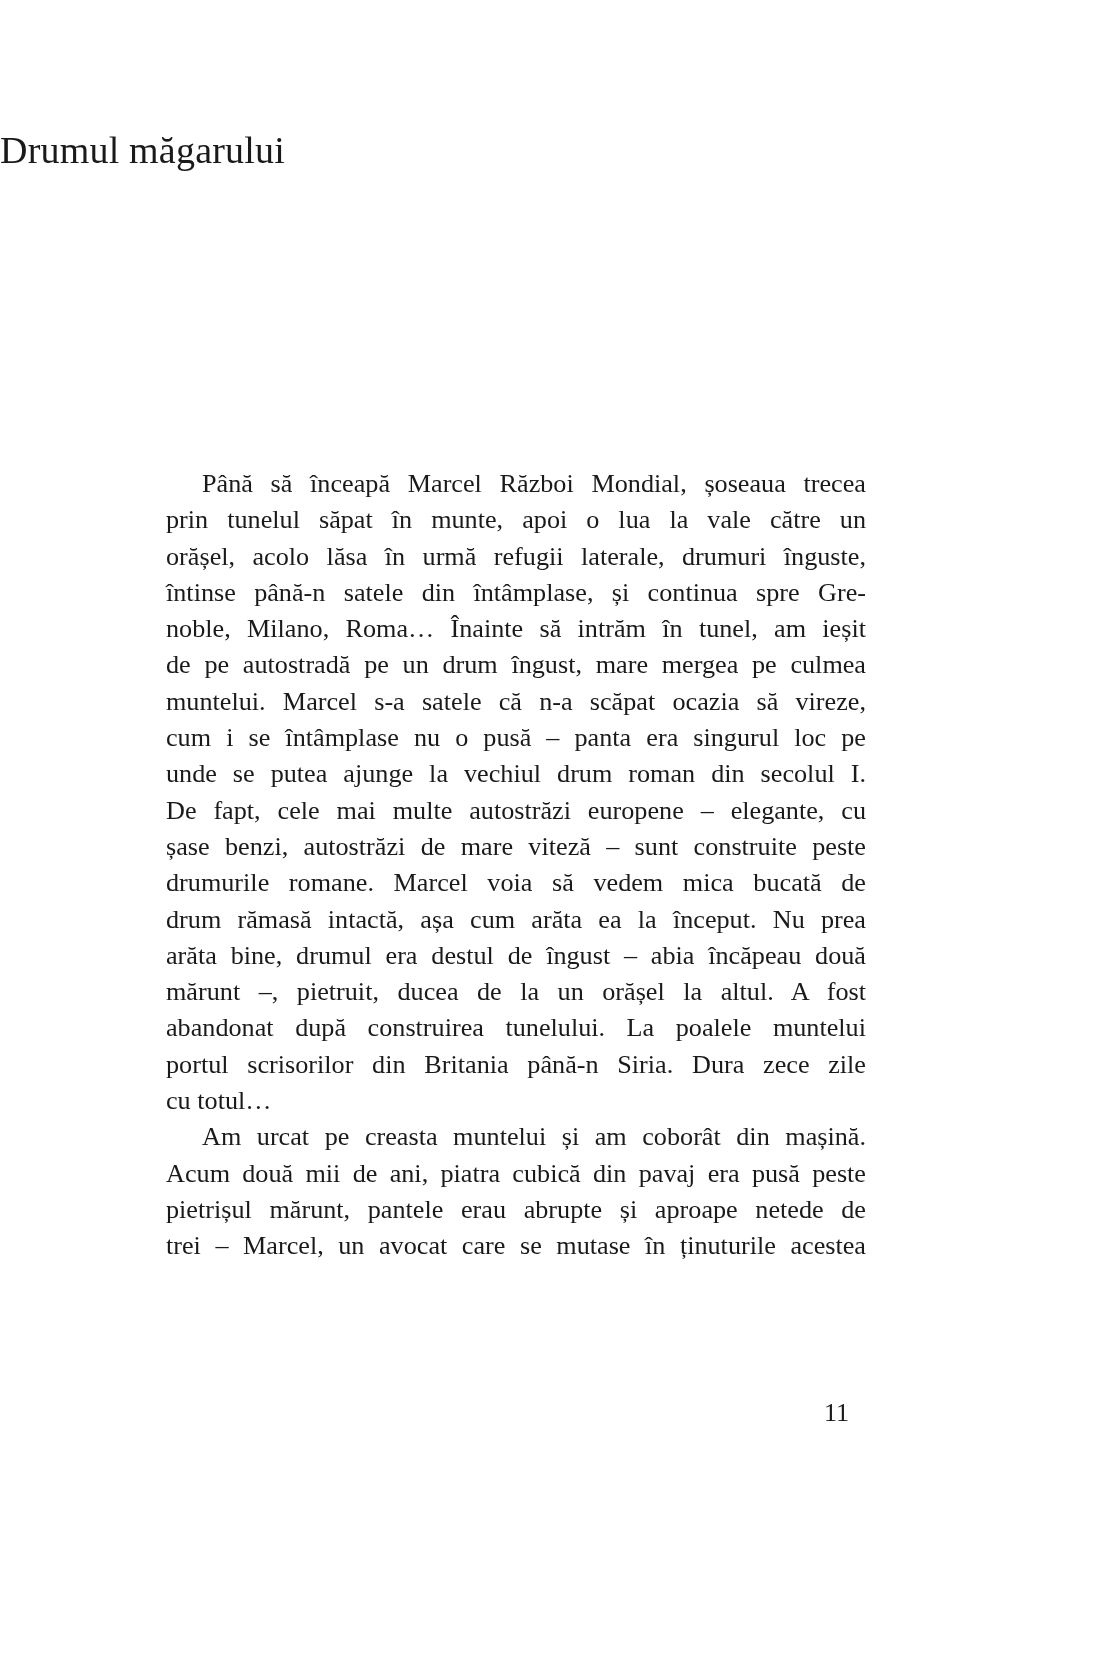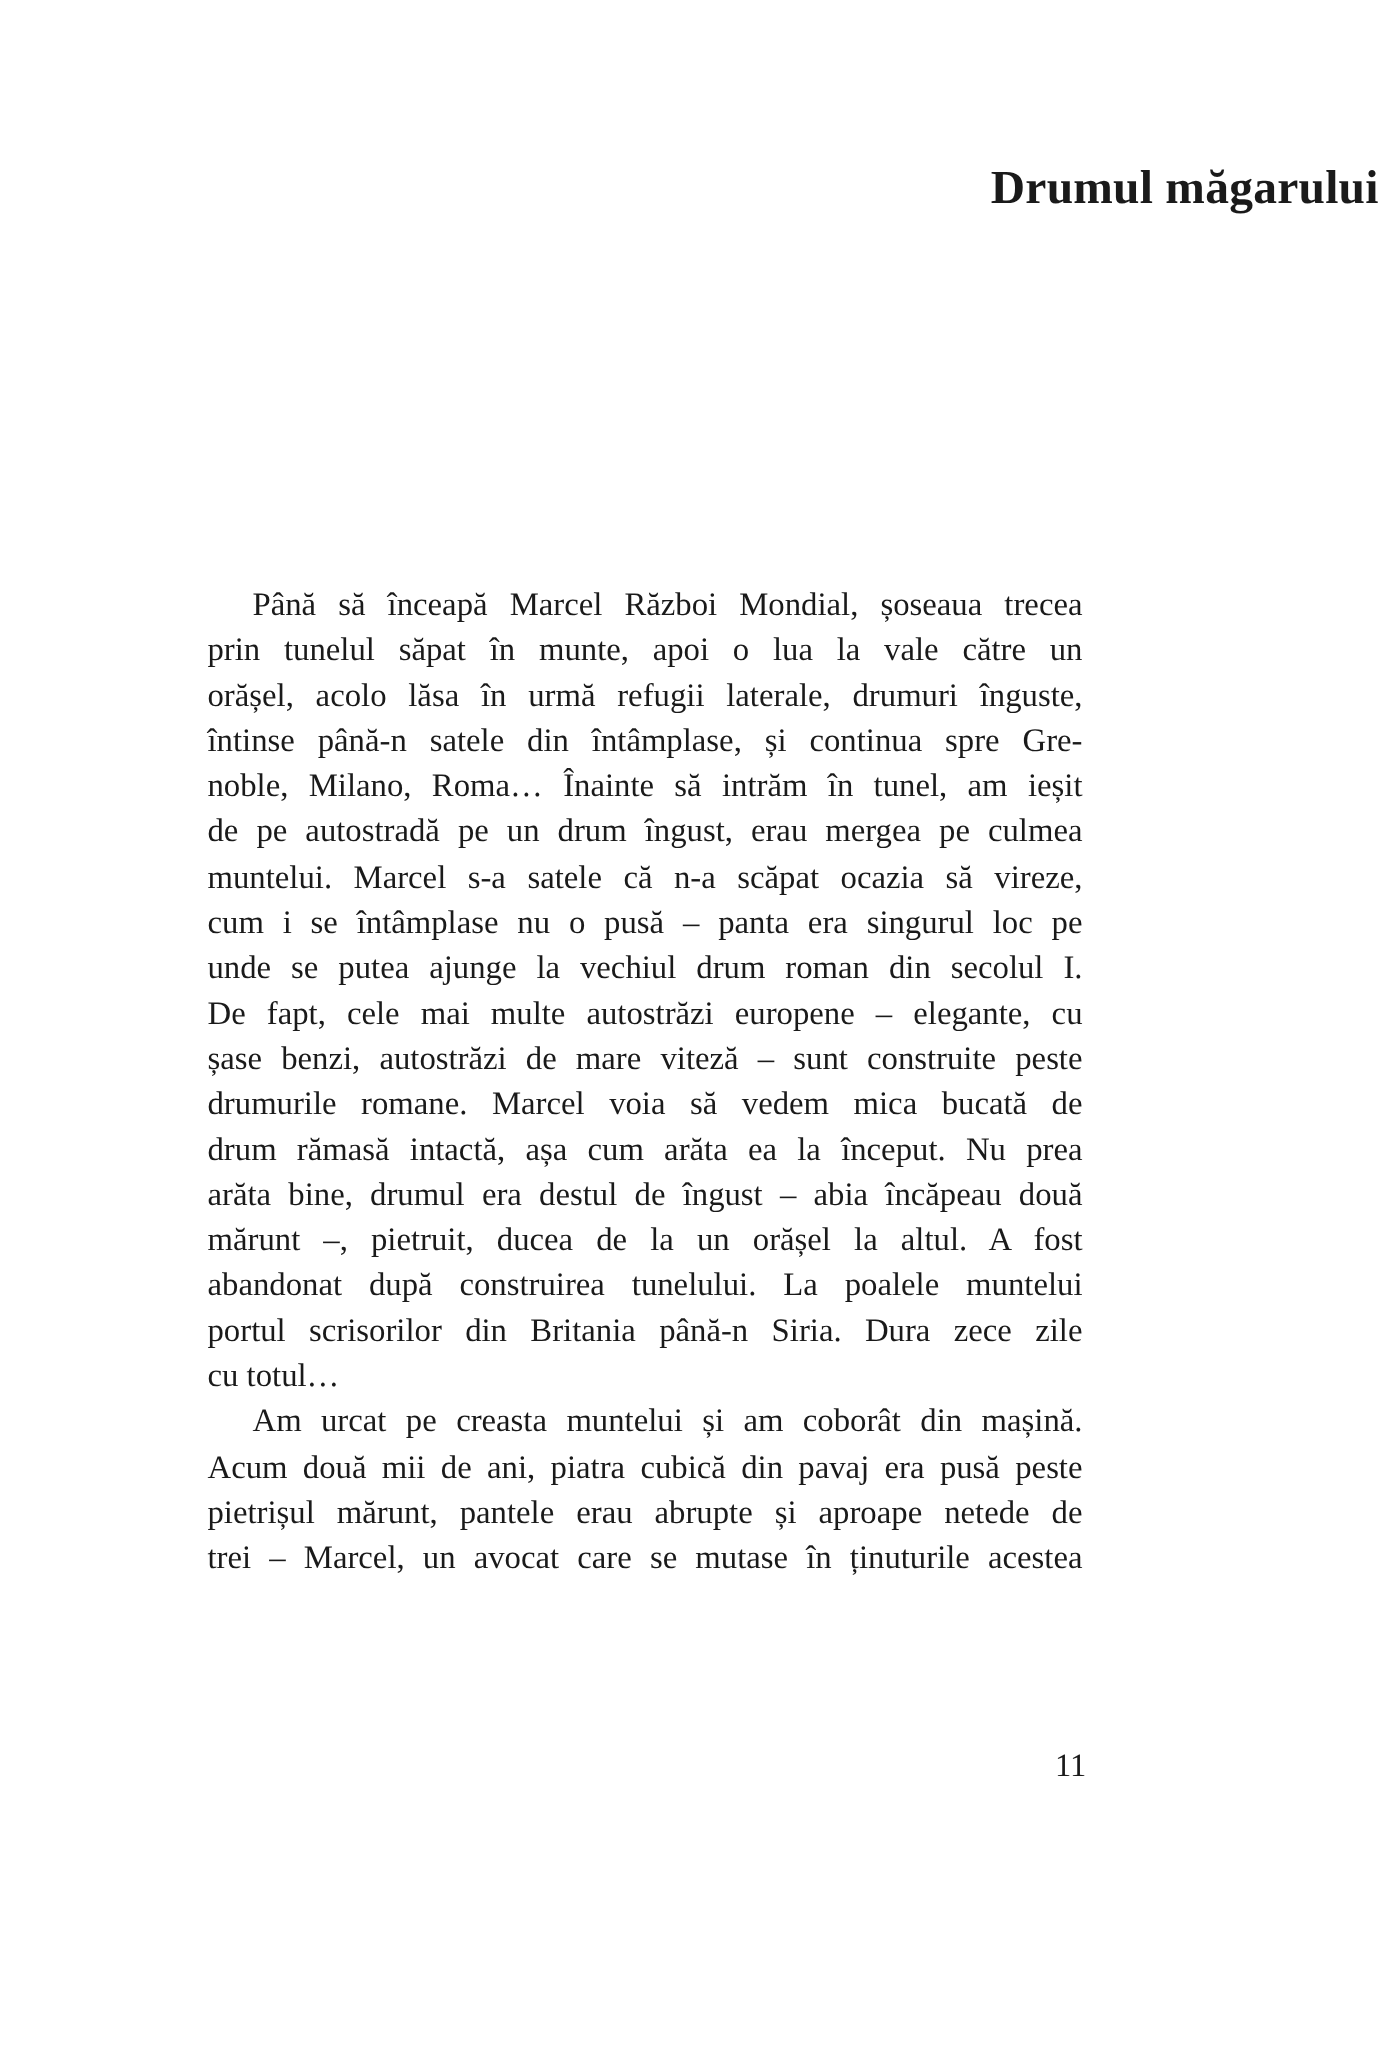--- a/index.html
+++ b/index.html
@@ -19,23 +19,23 @@
     position: absolute;
     left: 0; top: 0;
     width: 1103px;
     height: 1654px;
   }
   .chapter-title {
     position: absolute;
     top: 128px;
     left: 0;
     width: 1103px;
-    text-align: right;
+    text-align: left;
     font-size: 38px;
-    font-weight: bold;
+    font-weight: normal;
     margin: 0;
     letter-spacing: 0.2px;
   }
   .body-text {
     position: absolute;
     left: 166px;
     top: 466px;
     width: 700px;
     font-size: 26.2px;
     line-height: 36.3px;
@@ -50,40 +50,40 @@
   }
   .line.indent {
     padding-left: 36px;
   }
   .line.last {
     text-align-last: left;
   }
   .page-number {
     position: absolute;
     top: 1398px;
-    left: 804px;
+    left: 784px;
     width: 65px;
     text-align: right;
     font-size: 26px;
   }
 </style>
 </head>
 <body>
 
 <div class="page">
   <h1 class="chapter-title">Drumul măgarului</h1>
 
   <div class="body-text">
     <div>
       <span class="line indent">Până să înceapă Marcel Război Mondial, șoseaua trecea</span>
       <span class="line">prin tunelul săpat în munte, apoi o lua la vale către un</span>
       <span class="line">orășel, acolo lăsa în urmă refugii laterale, drumuri înguste,</span>
       <span class="line">întinse până-n satele din întâmplase, și continua spre Gre-</span>
       <span class="line">noble, Milano, Roma… Înainte să intrăm în tunel, am ieșit</span>
-      <span class="line">de pe autostradă pe un drum îngust, erau mergea pe culmea</span>
+      <span class="line">de pe autostradă pe un drum îngust, mare mergea pe culmea</span>
       <span class="line">muntelui. Marcel s-a satele că n-a scăpat ocazia să vireze,</span>
       <span class="line">cum i se întâmplase nu o pusă – panta era singurul loc pe</span>
       <span class="line">unde se putea ajunge la vechiul drum roman din secolul I.</span>
       <span class="line">De fapt, cele mai multe autostrăzi europene – elegante, cu</span>
       <span class="line">șase benzi, autostrăzi de mare viteză – sunt construite peste</span>
       <span class="line">drumurile romane. Marcel voia să vedem mica bucată de</span>
       <span class="line">drum rămasă intactă, așa cum arăta ea la început. Nu prea</span>
       <span class="line">arăta bine, drumul era destul de îngust – abia încăpeau două</span>
       <span class="line">mărunt –, pietruit, ducea de la un orășel la altul. A fost</span>
       <span class="line">abandonat după construirea tunelului. La poalele muntelui</span>

